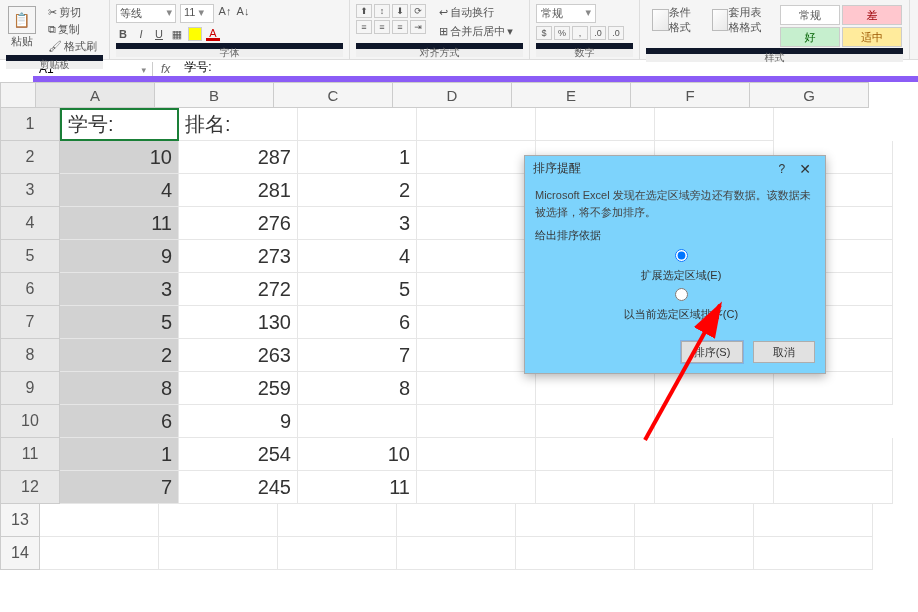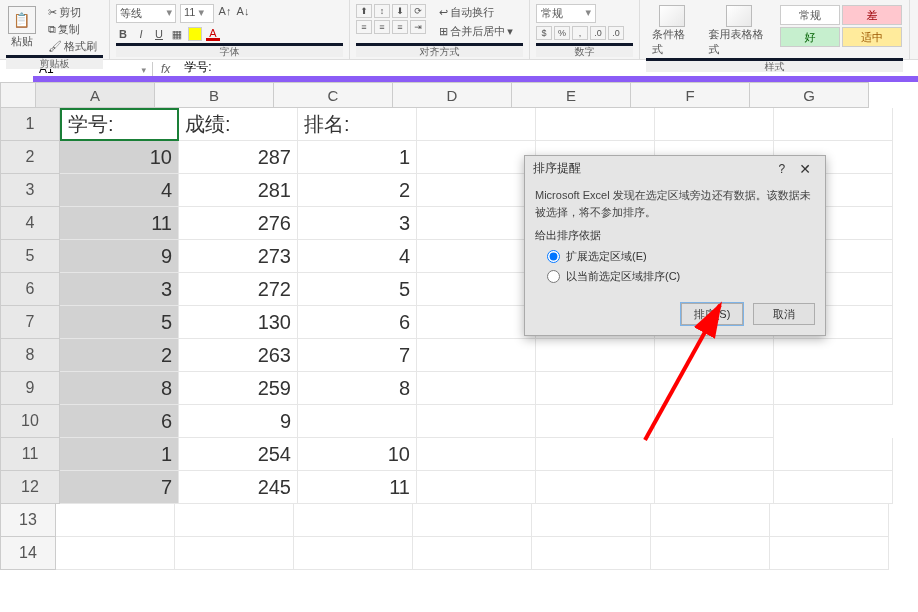--- a/index.html
+++ b/index.html
@@ -1,35 +1,35 @@
 <!DOCTYPE html>
 <html><head>
 <meta charset="utf-8">
 <style>
 * { box-sizing: border-box; margin: 0; padding: 0; font-family: "Microsoft YaHei", Arial, sans-serif; }
 body { background: #fff; width: 918px; height: 612px; overflow: hidden; position: relative; }
 
 
 .ribbon { height: 60px; background: #f5f5f5; border-bottom: 1px solid #ddd; display: flex; font-size: 11px; color: #555; }
 .ribbon-group { border-right: 1px solid #ddd; padding: 2px 6px; display: flex; flex-direction: column; position: relative; }
-.ribbon-group-label { height: 14px; font-size: 10px; color: #666; border-top: 3px solid #0f172a; background:#efefef; display:flex; align-items:center; justify-content:center; margin-top:auto; }
+.ribbon-group-label { height: 14px; font-size: 10px; color: #666; border-top: 6px solid #0f172a; background:#efefef; display:flex; align-items:center; justify-content:center; margin-top:auto; }
 .ribbon-body { flex: 1; display: flex; align-items: flex-start; gap: 4px; padding-top:2px;}
 .rbtn { display:flex; align-items:center; gap:2px; padding:1px 3px; cursor:pointer; }
 .big-icon { width:28px; height:28px; border:1px solid #aaa; display:flex; align-items:center; justify-content:center; font-size:14px; }
 .paste-block { display:flex; flex-direction:column; align-items:center; padding:2px;}
 .clip-right { display:flex; flex-direction:column; gap:0px; margin-left:3px;}
 .font-row { display:flex; gap:4px; }
 .sel { border:1px solid #ccc; background:#fff; padding:1px 3px; font-size:11px; min-width:60px; }
 .sel.small { min-width:34px; }
 .toolbar-icon { width:14px; height:14px; display:inline-flex; align-items:center; justify-content:center; font-size:11px; }
 .align-grid { display:flex; flex-direction:column; gap:2px;}
 .align-row { display:flex; gap:2px;}
 .align-cell { width:16px; height:14px; border:1px solid #ccc; display:flex; align-items:center; justify-content:center; font-size:9px;}
 .num-sel { border:1px solid #ccc; background:#fff; padding:1px 4px; min-width:60px; font-size:11px;}
-.style-big { display:flex; flex-direction:column; align-items:center; padding:1px 6px;}
+.style-big { display:flex; flex-direction:row; align-items:center; padding:1px 6px;}
 .style-big .sq { width:26px; height:22px; background:linear-gradient(135deg,#fff,#e8e8e8); border:1px solid #bbb;}
 .cell-style { width:60px; height:20px; display:flex; align-items:center; justify-content:center; font-size:11px; border:1px solid #ccc; margin:1px;}
 .cell-style.cg { background:#fff;}
 .cell-style.hao { background:#c6efce; color:#006100;}
 .cell-style.cha { background:#ffc7ce; color:#9c0006;}
 .cell-style.shizh { background:#ffeb9c; color:#9c5700;}
 
 
 .fbar { height: 22px; display:flex; align-items:flex-end; border-bottom:6px solid #8b5cf6; font-size:12px; background:#fff;margin-left:33px;}
 .namebox { width:120px; border-right:1px solid #ccc; padding:0 6px; font-size:12px;}
@@ -44,44 +44,44 @@
 .colh { border:1px solid #ccc; border-left:none; background:#f5f5f5; display:flex; align-items:center; justify-content:center; font-size:15px; color:#555;}
 .colh.A { width:119px; background:#e8e8e8;}
 .colh.B { width:119px;}
 .colh.C { width:119px;}
 .colh.D { width:119px;}
 .colh.E { width:119px;}
 .colh.F { width:119px;}
 .colh.G { width:119px;}
 .rows { }
 .row { display:flex; height:33px;}
-.rowh { width:56px; border:1px solid #ccc; border-top:none; background:#f5f5f5; display:flex; align-items:center; justify-content:center; font-size:16px; color:#555;}
+.rowh { width:40px; border:1px solid #ccc; border-top:none; background:#f5f5f5; display:flex; align-items:center; justify-content:center; font-size:16px; color:#555;}
 .cell { border:1px solid #e6e6e6; border-top:none; border-left:none; display:flex; align-items:center; padding:0 6px; font-size:20px; color:#333;}
 .cell.A { width:119px; justify-content:flex-end; background:#d2d2d2;}
 .cell.B { width:119px; justify-content:flex-end;}
 .cell.C { width:119px; justify-content:flex-end;}
 .cell.D { width:119px;}
 .cell.E { width:119px;}
 .cell.F { width:119px;}
 .cell.G { width:119px;}
 .row.header .cell { font-size:20px; justify-content:flex-start;}
 .row.header .cell.A { background:#fff; border:2px solid #1a7f37;}
 .row.header .rowh { background:#e8e8e8;}
 .rowh.sel { background:#e8e8e8;}
 
 
-.dialog { position:absolute; left:524px; top:155px; width:302px; background:#e5e5e5; border:1px solid #aaa; box-shadow:0 3px 10px rgba(0,0,0,0.3); font-size:12px; color:#333; z-index:10;}
+.dialog { position:absolute; left:524px; top:155px; width:302px; background:#7dd3fc; border:1px solid #aaa; box-shadow:0 3px 10px rgba(0,0,0,0.3); font-size:12px; color:#333; z-index:10;}
 .dialog-title { display:flex; align-items:center; padding:4px 8px; font-size:12px; }
 .dialog-title .t { flex:1;}
 .dialog-title .q { padding:0 8px; cursor:pointer;}
 .dialog-title .x { padding:0 6px; cursor:pointer; font-size:14px;}
 .dialog-body { padding:6px 10px 10px 10px;}
 .dialog-msg { font-size:11px; color:#444; line-height:1.5; margin-bottom:8px;}
 .dialog-section { font-size:11px; margin-bottom:6px;}
-.radio-row { display:flex; align-items:center; gap:6px; margin:5px 0 3px 12px; font-size:11px;}
+.radio-row { display:flex; align-items:center; gap:6px; margin:5px 0 3px 12px; font-size:11px;flex-direction:column;}
 .radio-row input { margin:0;}
 .dialog-buttons { display:flex; justify-content:flex-end; gap:10px; padding:6px 10px 10px 0;}
 .dbtn { width:62px; height:22px; border:1px solid #adadad; background:#e1e1e1; font-size:11px; cursor:pointer; display:flex; align-items:center; justify-content:center;}
 .dbtn.primary { box-shadow:0 0 0 1px #7eb3e6;}
 
 
 .arrow { position:absolute; left:625px; top:300px; z-index:11; pointer-events:none;}
 </style>
 </head>
 <body>
@@ -213,21 +213,20 @@
     <div class="colh C">C</div>
     <div class="colh D">D</div>
     <div class="colh E">E</div>
     <div class="colh F">F</div>
     <div class="colh G">G</div>
   </div>
   <div class="rows" id="rows">
       <div class="row header">
         <div class="rowh sel">1</div>
         <div class="cell A">学号:</div>
-        <div class="cell B">成绩:</div>
         <div class="cell C">排名:</div>
         <div class="cell D"></div>
         <div class="cell E"></div>
         <div class="cell F"></div>
         <div class="cell G"></div>
       </div>
       <div class="row">
         <div class="rowh sel">2</div>
         <div class="cell A">10</div>
         <div class="cell B">287</div>

